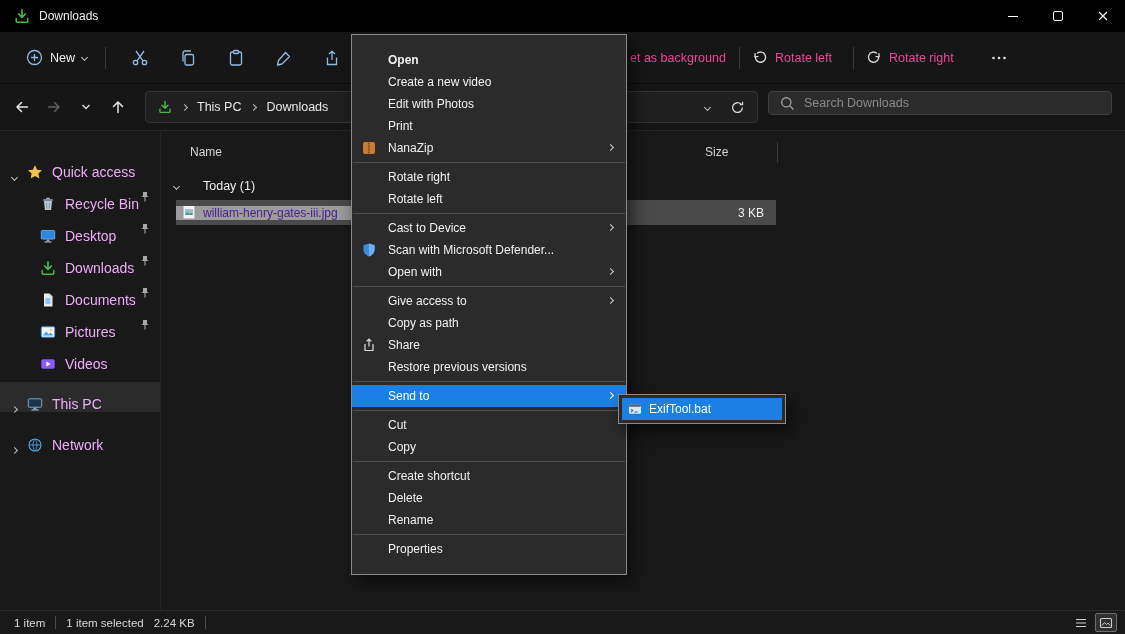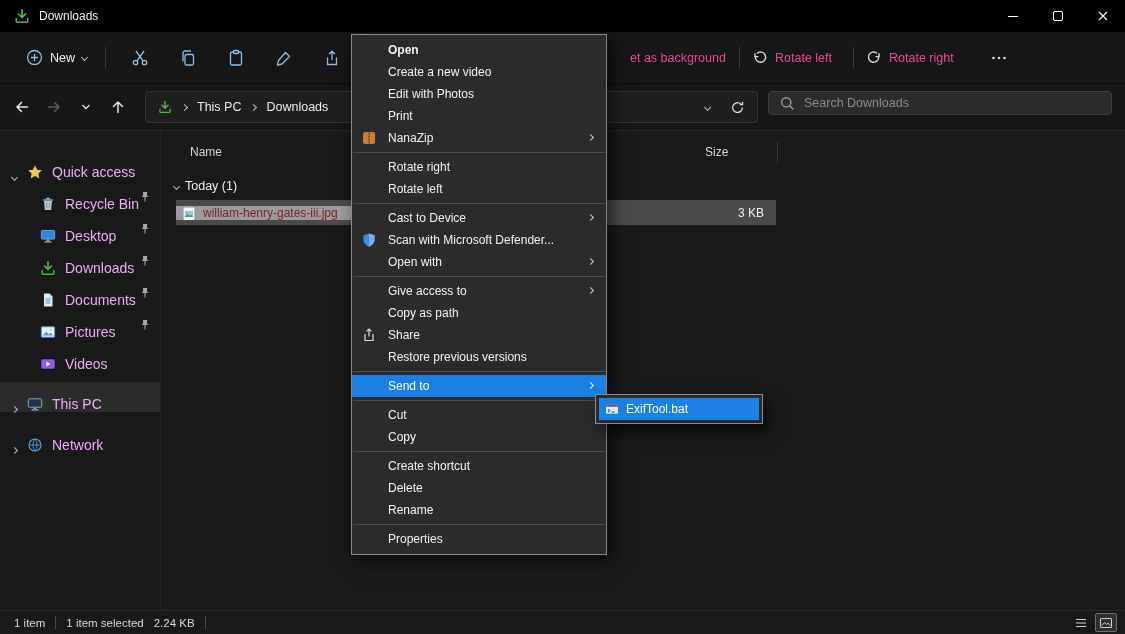--- a/index.html
+++ b/index.html
@@ -55,49 +55,49 @@
   .srow.gap1{margin-top:10px}
   .srow.gap2{margin-top:11px}
   .pin{position:absolute;right:9px;top:50%;transform:translateY(-50%);display:flex}
   .side-div{position:absolute;left:160px;top:131px;bottom:24px;width:1px;background:#242424}
 
   
   .content{position:absolute;left:161px;top:131px;right:0;bottom:24px}
   .hdr-name{position:absolute;left:29px;top:14px;color:#d6d6d6}
   .hdr-size{position:absolute;left:544px;top:14px;color:#d6d6d6}
   .hdr-div{position:absolute;left:616px;top:11px;width:1px;height:21px;background:#3a3a3a}
-  .group-row{position:absolute;left:13px;top:44px;height:22px;display:flex;align-items:center;gap:6px;color:#efefef;font-size:12.5px}
+  .group-row{position:absolute;left:13px;top:44px;height:22px;display:flex;align-items:center;gap:24px;color:#efefef;font-size:12.5px}
   .file-row{position:absolute;left:15px;top:69px;width:600px;height:25px;background:#4a4a4a;display:flex;align-items:center}
-  .name-cell{display:flex;align-items:flex-start;gap:6px;height:14px;width:179px;padding:0 6px 0 5px;
-    background:#9c9c9c;color:#7f1d1d;overflow:hidden;white-space:nowrap}
+  .name-cell{display:flex;align-items:flex-end;gap:6px;height:14px;width:179px;padding:0 6px 0 5px;
+    background:#9c9c9c;color:#4c1d95;overflow:hidden;white-space:nowrap}
   .size-cell{margin-left:auto;padding-right:12px;color:#efefef}
 
   
   .statusbar{position:absolute;left:0;right:0;bottom:0;height:24px;background:#191919;border-top:1px solid #2a2a2a;
     display:flex;align-items:center;gap:10px;padding-left:14px;color:#d8d8d8;font-size:11.5px}
   .sb-div{width:1px;height:13px;background:#4a4a4a}
   .sb-views{position:absolute;right:8px;top:2px;display:flex;gap:3px;align-items:center}
   .sb-view{width:22px;height:19px;display:flex;align-items:center;justify-content:center;border-radius:2px}
   .sb-view.active{border:1px solid #6e6e6e;background:#303030}
 
   
-  .menu{position:absolute;left:351px;top:34px;width:256px;background:#2b2b2b;border:1px solid #8a8a8a;
-    box-shadow:5px 7px 16px rgba(0,0,0,.6);padding:4px 0;z-index:50}
+  .menu{position:absolute;left:351px;top:34px;width:276px;background:#2b2b2b;border:1px solid #8a8a8a;
+    box-shadow:5px 7px 16px rgba(0,0,0,.6);padding:14px 0;z-index:50}
   .mi{position:relative;height:22px;line-height:22px;padding-left:36px;padding-right:28px;font-size:12px;
     color:#f2f2f2;white-space:nowrap}
   .mi.bold{font-weight:700}
   .mi.hl{background:var(--accent,#1b7fe4);color:#fff}
   .msep{height:1px;background:#4d4d4d;margin:3px 1px}
   .mic{position:absolute;left:9px;top:3px;width:16px;height:16px;display:flex}
   .marrow{position:absolute;right:13px;top:8px;width:5px;height:5px;border-right:1.4px solid #cfcfcf;
     border-bottom:1.4px solid #cfcfcf;transform:rotate(-45deg)}
   .mi.hl .marrow{border-color:#fff}
 
   
-  .submenu{position:absolute;left:595px;top:394px;width:168px;background:#2b2b2b;border:1px solid #8a8a8a;
+  .submenu{position:absolute;left:618px;top:394px;width:168px;background:#2b2b2b;border:1px solid #8a8a8a;
     box-shadow:6px 8px 16px rgba(0,0,0,.6);padding:3px;z-index:60}
   .smi{display:flex;align-items:center;gap:7px;height:22px;padding:0 6px;background:var(--accent,#1b7fe4);
     color:#fff;font-size:12px}
 </style>
 </head>
 <body>
 
 <div class="screen">
 
   <div class="titlebar">

